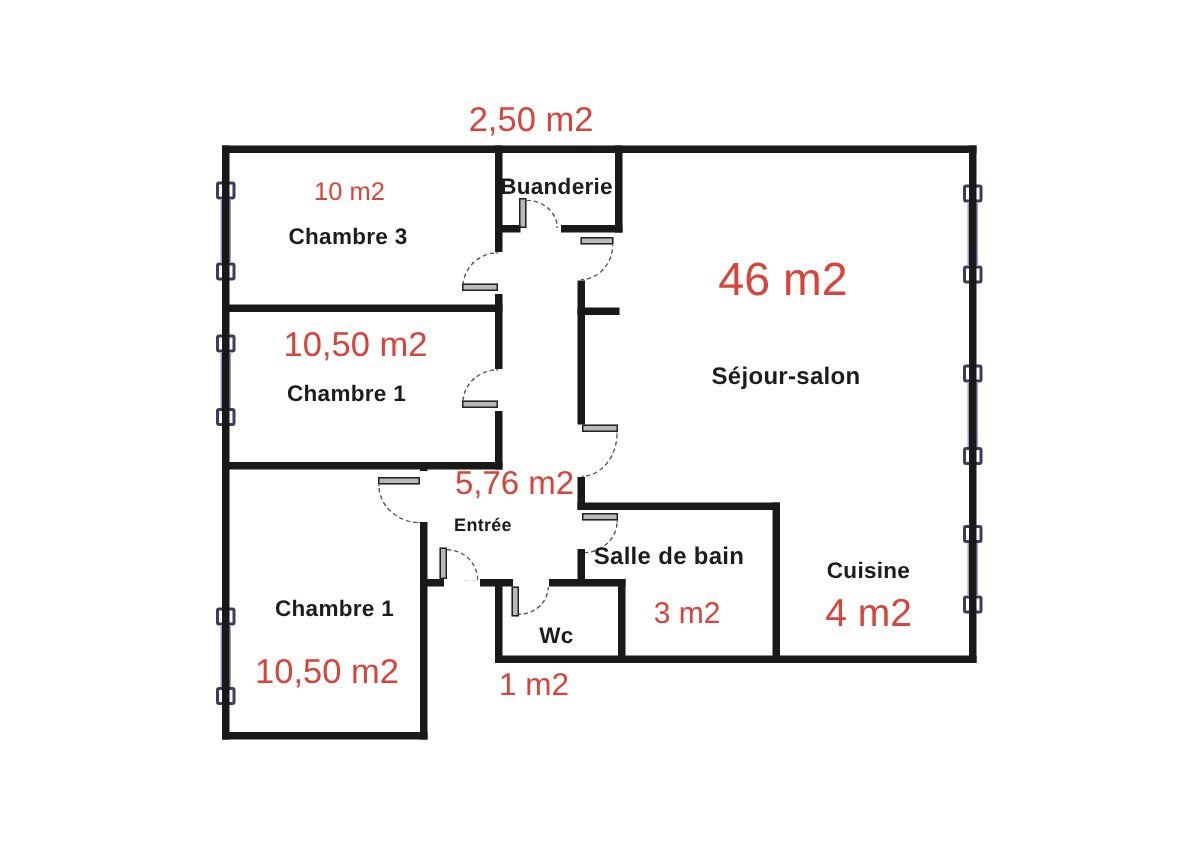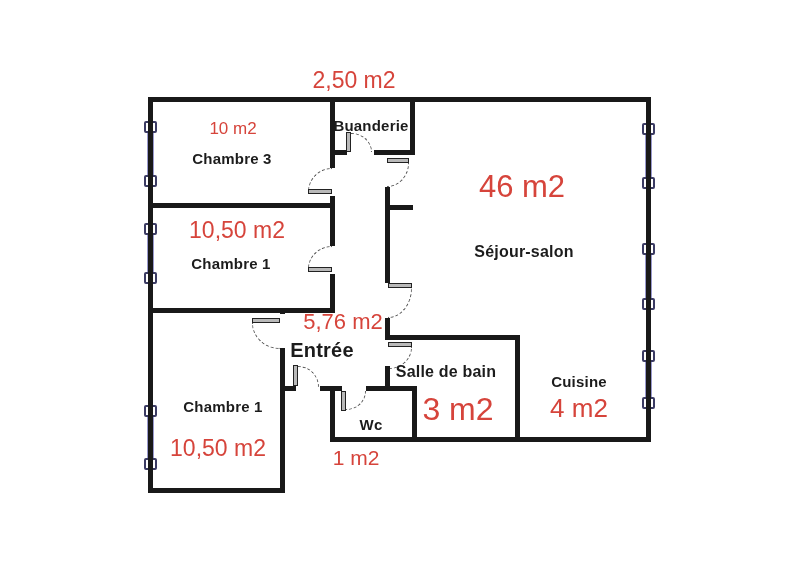--- a/index.html
+++ b/index.html
@@ -95,27 +95,27 @@
     <div class="lbl area" style="left:233px;top:128px;font-size:17px;">10 m2</div>
     <div class="lbl name" style="left:232px;top:158px;font-size:15px;">Chambre 3</div>
 
     <div class="lbl area" style="left:237px;top:230px;font-size:23px;">10,50 m2</div>
     <div class="lbl name" style="left:231px;top:263px;font-size:15px;">Chambre 1</div>
 
     <div class="lbl area" style="left:522px;top:186px;font-size:31px;">46 m2</div>
     <div class="lbl name" style="left:524px;top:228px;font-size:16px;margin-top:24px;">Séjour-salon</div>
 
     <div class="lbl area" style="left:343px;top:322px;font-size:22px;">5,76 m2</div>
-    <div class="lbl name" style="left:322px;top:350px;font-size:20px;">Entrée</div>
+    <div class="lbl name" style="left:322px;top:350px;font-size:12px;">Entrée</div>
 
     <div class="lbl name" style="left:223px;top:406px;font-size:15px;">Chambre 1</div>
     <div class="lbl area" style="left:218px;top:448px;font-size:23px;">10,50 m2</div>
 
     <div class="lbl name" style="left:446px;top:372px;font-size:16px;">Salle de bain</div>
-    <div class="lbl area" style="left:458px;top:409px;font-size:32px;">3 m2</div>
+    <div class="lbl area" style="left:458px;top:409px;font-size:20px;">3 m2</div>
 
     <div class="lbl name" style="left:371px;top:424px;font-size:15px;">Wc</div>
     <div class="lbl area" style="left:356px;top:457px;font-size:21px;">1 m2</div>
 
     <div class="lbl name" style="left:579px;top:381px;font-size:15px;">Cuisine</div>
     <div class="lbl area" style="left:579px;top:408px;font-size:26px;">4 m2</div>
   </div>
 </div>
 
 </body></html>

